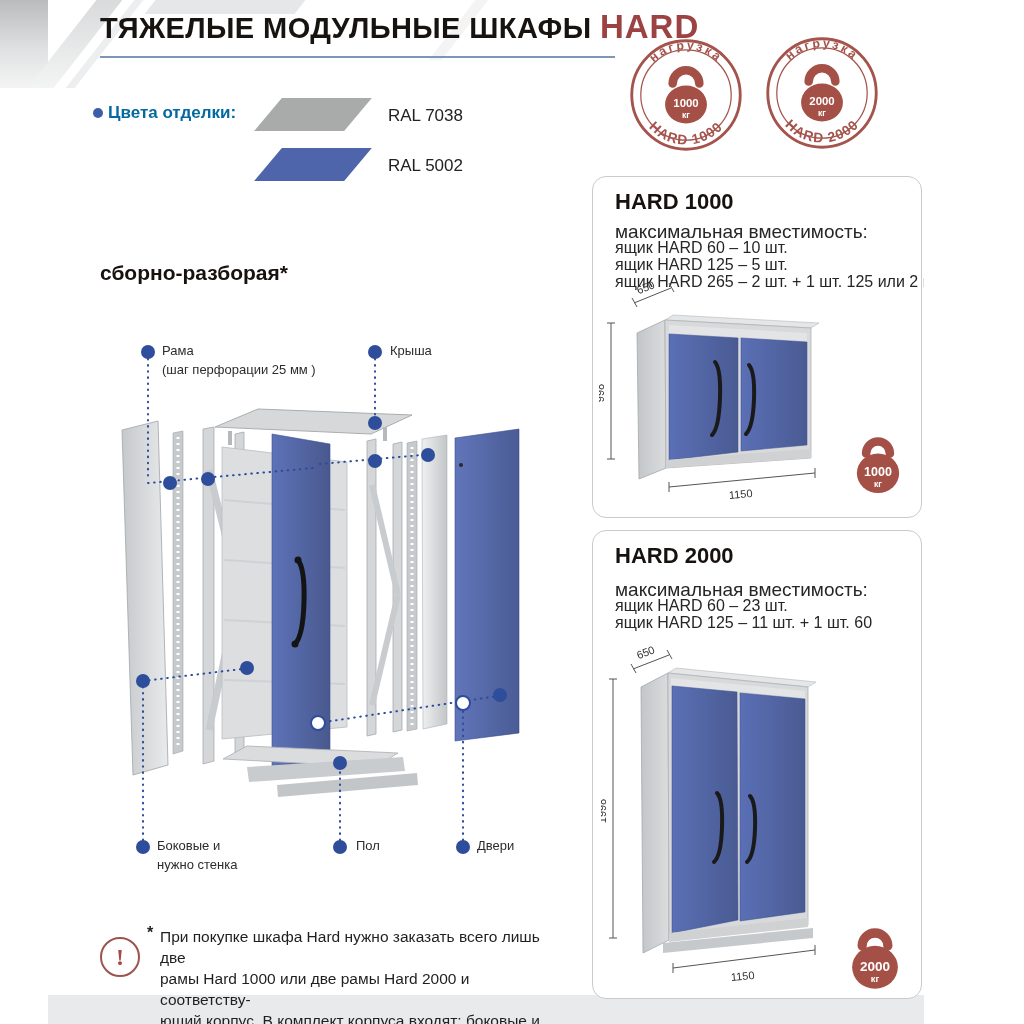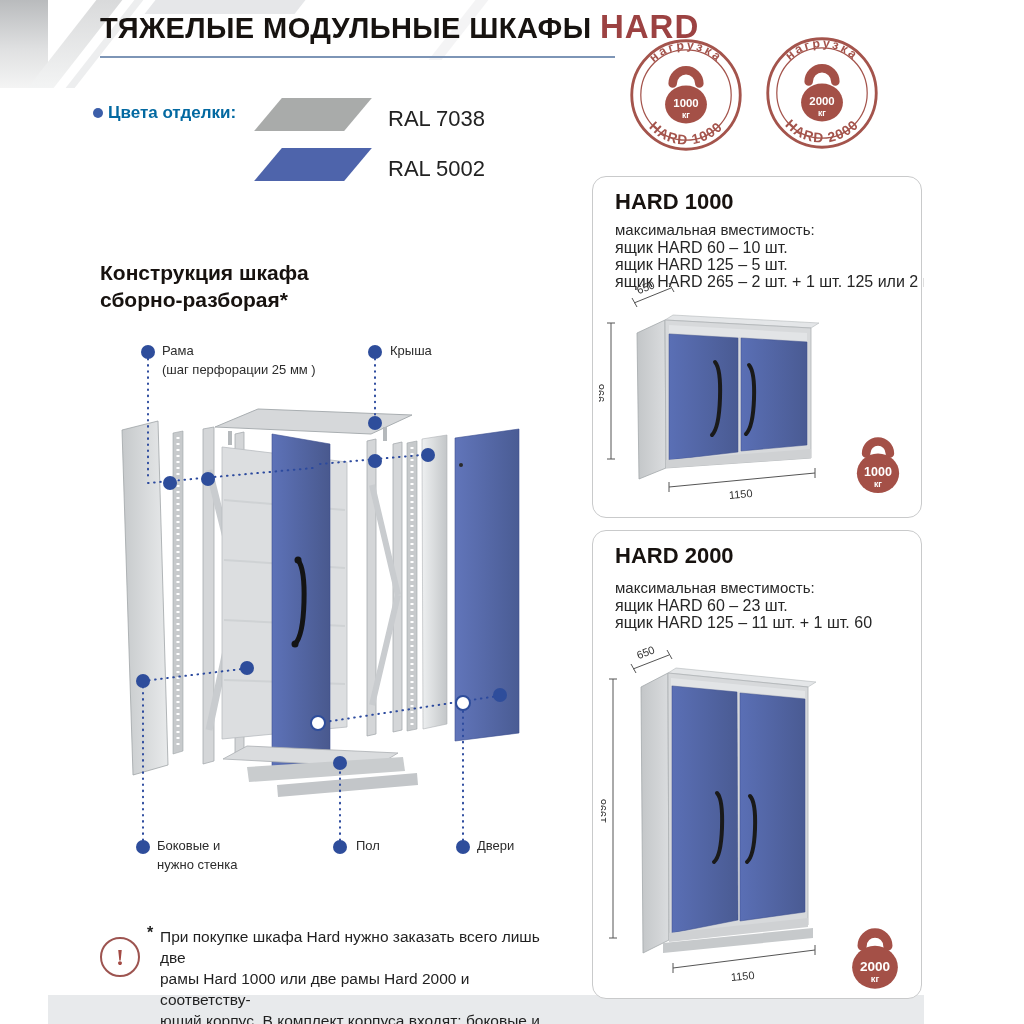--- a/index.html
+++ b/index.html
@@ -11,28 +11,28 @@
   #title .red{color:#9c4242;font-size:33px;letter-spacing:1px;}
   #hrule{left:100px;top:56px;width:515px;height:2px;background:#7d95b6;}
   
   .lstrip{left:0;top:0;width:48px;height:88px;background:linear-gradient(180deg,#b9bbbd 0%,#dfe0e1 55%,#f4f4f4 100%);}
   .diag{position:absolute;transform:skewX(-38deg);}
   .bstrip{left:48px;top:995px;width:929px;height:29px;background:#e8eaec;}
   
   .bullet{width:10px;height:10px;border-radius:50%;background:#3c5ea9;}
   #colors-label{left:108px;top:103px;font-size:17px;font-weight:700;color:#0369a1;}
   .swatch{width:90px;height:33px;transform:skewX(-40deg);}
-  .ral{font-size:22px;color:#222;text-align:center;}
+  .ral{font-size:17px;color:#222;text-align:center;}
   
   #constr{left:100px;top:260px;font-size:21px;font-weight:800;line-height:1.28;color:#17120f;}
   .dlabel{font-size:13px;color:#2c2c2c;line-height:1.25;white-space:nowrap;}
   
   .card{border:1.5px solid #c9cacb;border-radius:14px;background:#fff;}
   .card-title{position:absolute;left:22px;top:12px;font-size:22px;font-weight:800;color:#17120f;}
-  .cap-title{position:absolute;left:22px;font-size:15px;color:#262626;}
+  .cap-title{position:absolute;left:22px;font-size:19px;color:#262626;}
   .cap-line{position:absolute;left:22px;font-size:16px;color:#262626;white-space:nowrap;}
   
   #warn-circle{left:100px;top:937px;width:36px;height:36px;border:2px solid #9d5450;border-radius:50%;
                display:flex;align-items:center;justify-content:center;font-size:24px;font-weight:800;color:#a34a44;font-family:"Liberation Serif",serif;}
   #fn-ast{left:147px;top:924px;font-size:16px;font-weight:700;color:#222;}
   .fn-line{font-size:15.5px;color:#1f1f1f;line-height:21px;}
   svg text{font-family:"Liberation Sans","DejaVu Sans",sans-serif;}
 </style>
 </head>
 <body>
@@ -98,21 +98,20 @@
   </div>
 
   <div class="abs bullet" style="left:93px;top:108px;"></div>
   <div class="abs" id="colors-label">Цвета отделки:</div>
   <div class="abs swatch" style="left:268px;top:98px;background:#a9abaa;"></div>
   <div class="abs ral" style="left:388px;top:106px;">RAL 7038</div>
   <div class="abs swatch" style="left:268px;top:148px;background:#4e64ab;"></div>
   <div class="abs ral" style="left:388px;top:156px;">RAL 5002</div>
 
   <div class="abs" id="constr">
-    <div>Конструкция шкафа</div>
     <div>сборно-разборая*</div>
   </div>
 
   <svg class="abs" style="left:95px;top:335px;" width="460" height="535" viewBox="0 0 460 535">
     <defs>
       <linearGradient id="gradPanel" x1="0" y1="0" x2="1" y2="0">
         <stop offset="0" stop-color="#c6c9cb"></stop>
           <stop offset="1" stop-color="#e8eaeb"></stop>
       </linearGradient>
       <linearGradient id="gradDoor" x1="0" y1="0" x2="1" y2="0">

